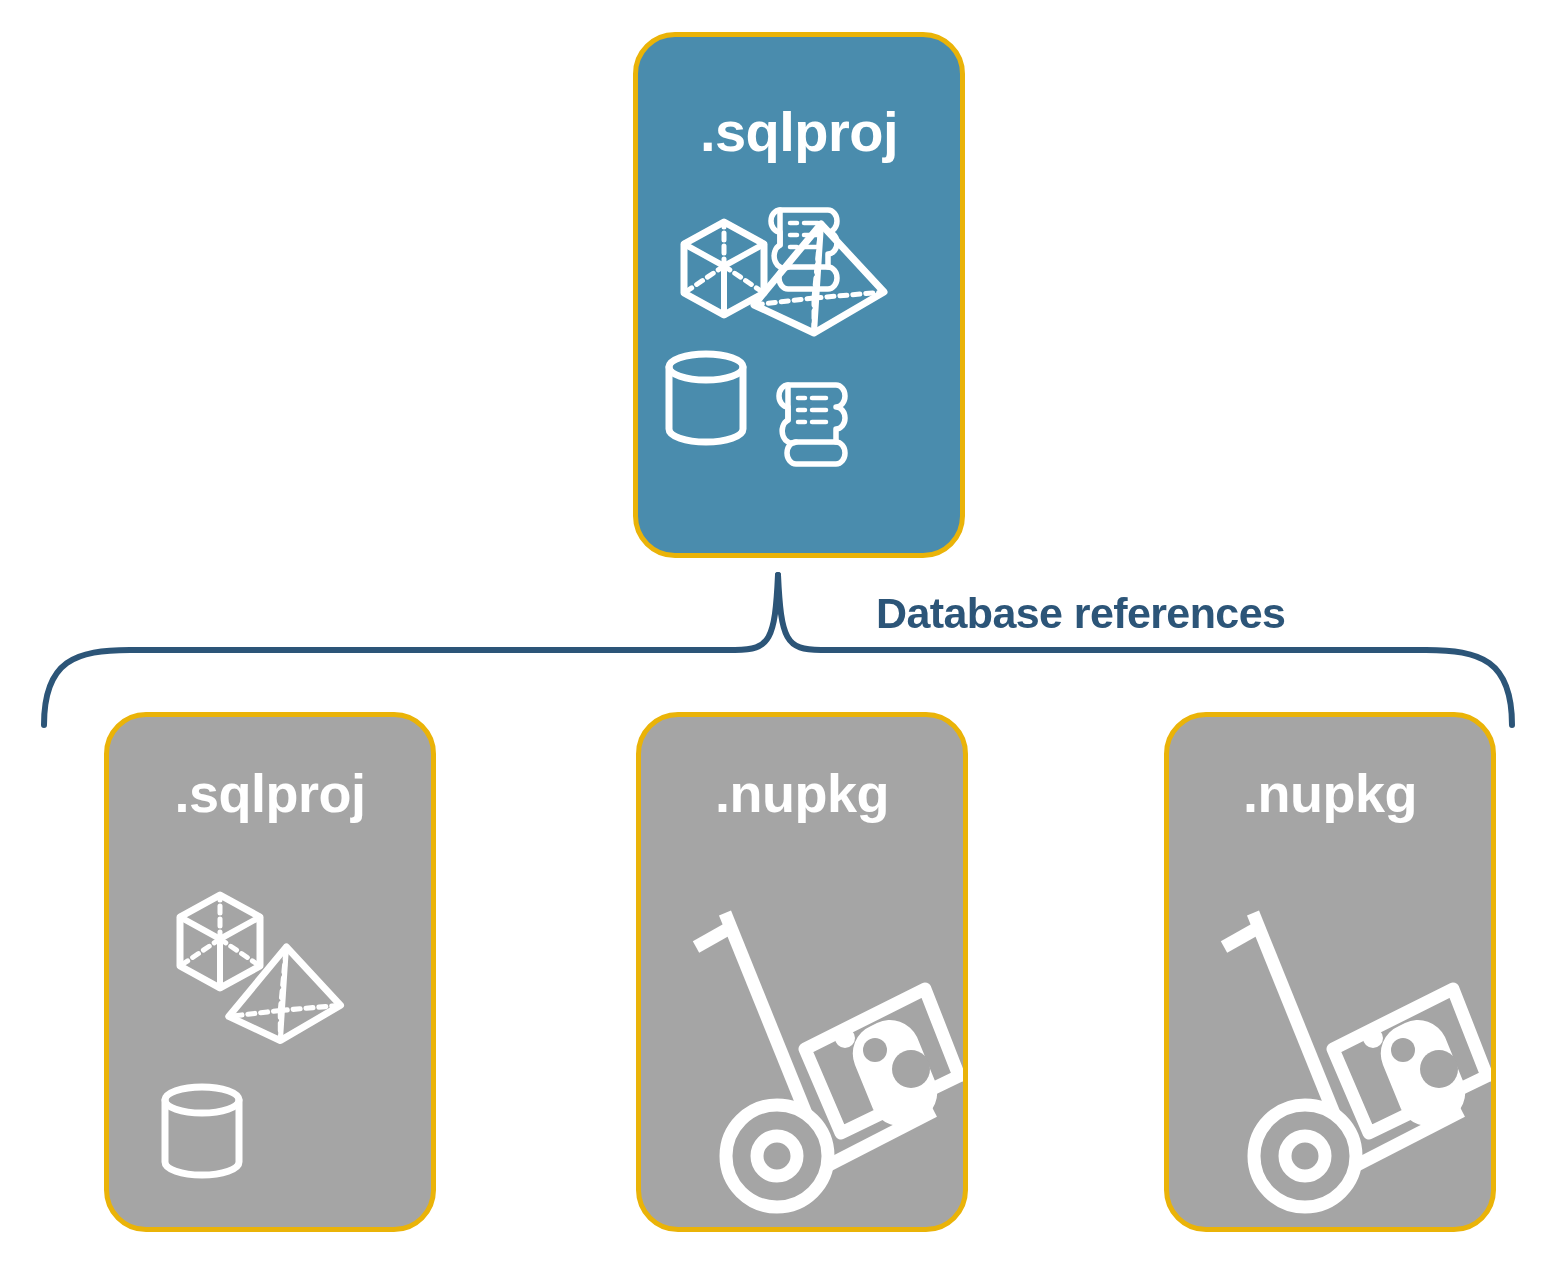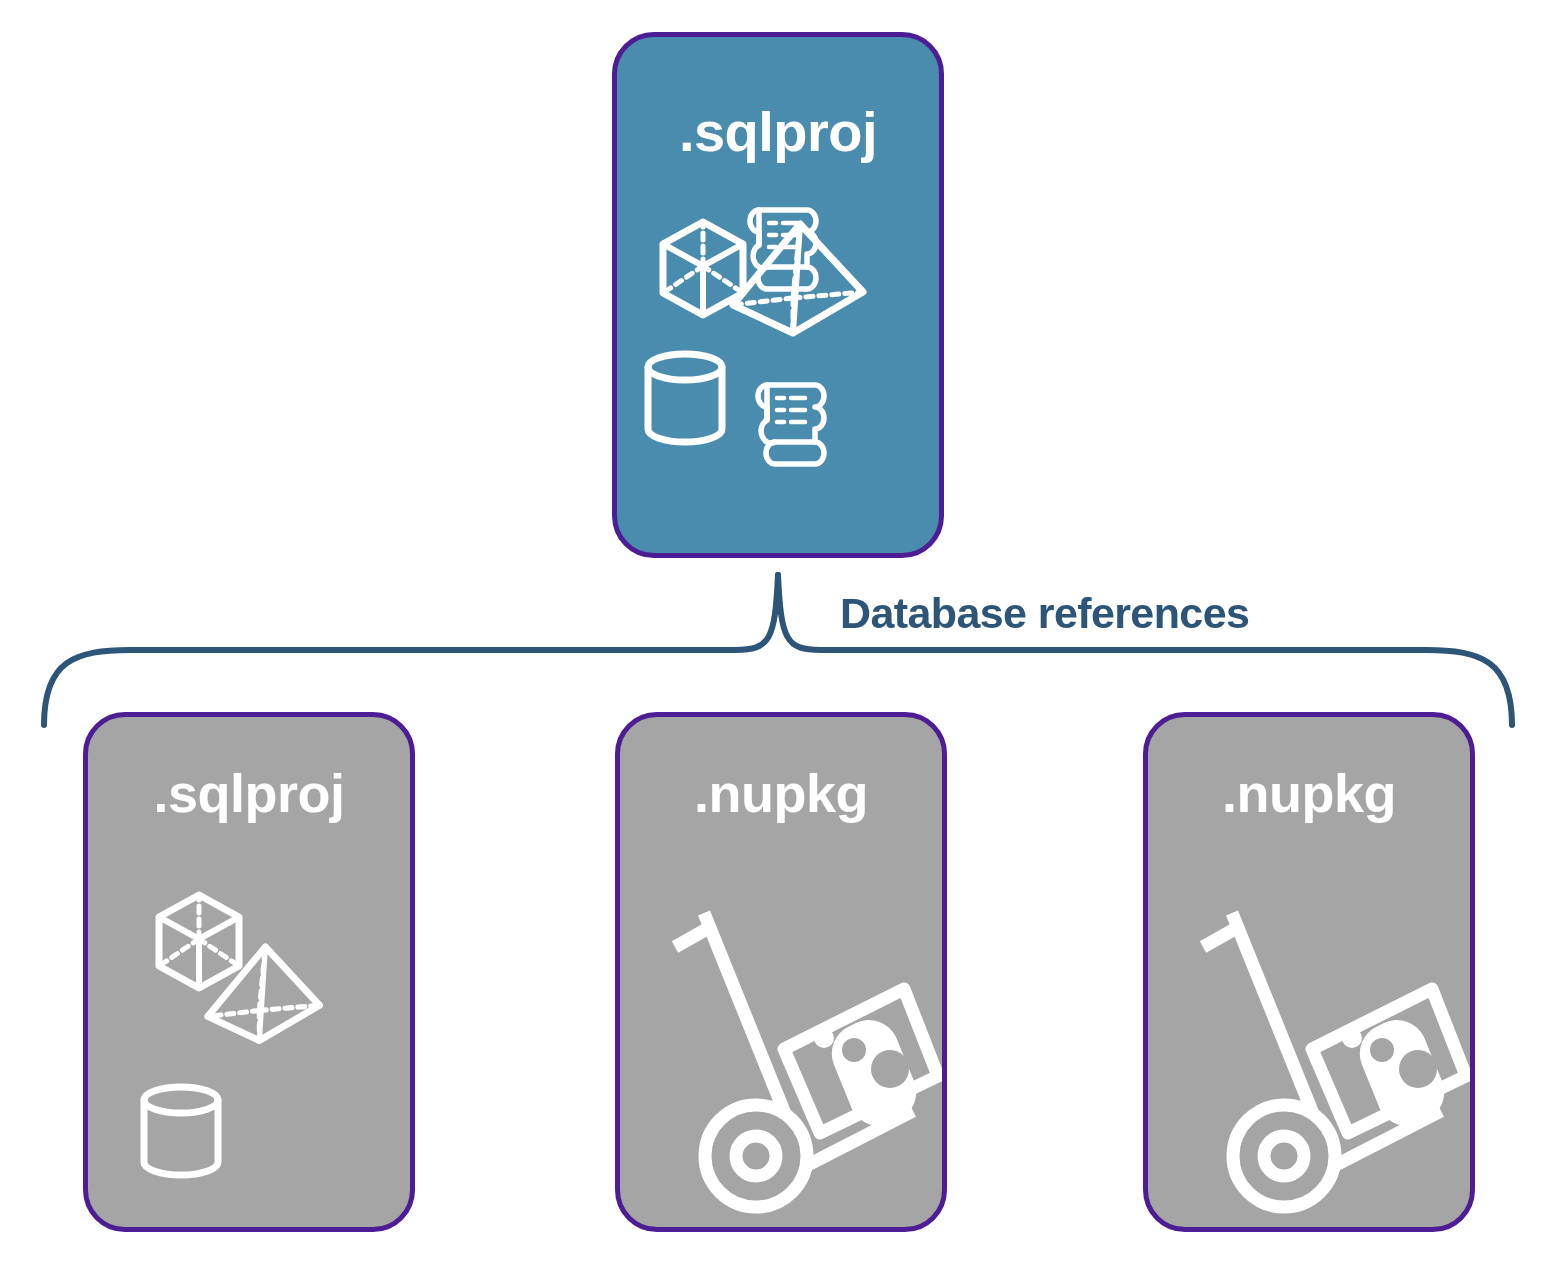--- a/index.html
+++ b/index.html
@@ -8,23 +8,24 @@
     font-family:"Liberation Sans", sans-serif;
     overflow:hidden;
     position:relative;
   }
   #stage{position:absolute;inset:0;width:1566px;height:1566px;}
   .svg-layer{position:absolute;left:0;top:0;width:1566px;height:1274px;}
 
   .card{
     position:absolute;
     border-radius:42px;
-    border:5px solid #4c1d95;
+    border:5px solid #eab308;
     box-sizing:border-box;
     overflow:hidden;
+    margin-left:21px;
   }
   .card.primary{background:#4a8cad;}
   .card.muted{background:#a5a5a5;}
 
   .card-title{
     position:absolute;
     left:0;right:0;
     text-align:center;
     color:#ffffff;
     font-weight:bold;
@@ -37,21 +38,21 @@
   #card-top .art{position:absolute;left:0;top:150px;width:332px;height:280px;}
 
   #card-bl{left:83px;top:712px;width:332px;height:520px;}
   #card-bm{left:615px;top:712px;width:332px;height:520px;}
   #card-br{left:1143px;top:712px;width:332px;height:520px;}
   .card.muted .card-title{top:45px;font-size:54px;}
   .card.muted .art{position:absolute;left:0;top:128px;width:332px;height:380px;}
 
   #brace-label{
     position:absolute;
-    left:840px;top:589px;
+    left:876px;top:589px;
     font-size:43px;
     font-weight:bold;
     color:#2c5578;
     letter-spacing:-0.6px;
     white-space:nowrap;
     user-select:none;
   }
 </style>
 </head>
 <body>

